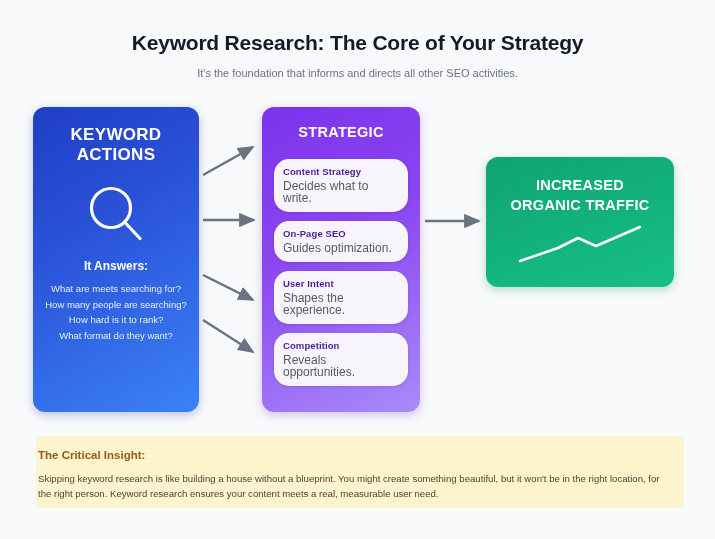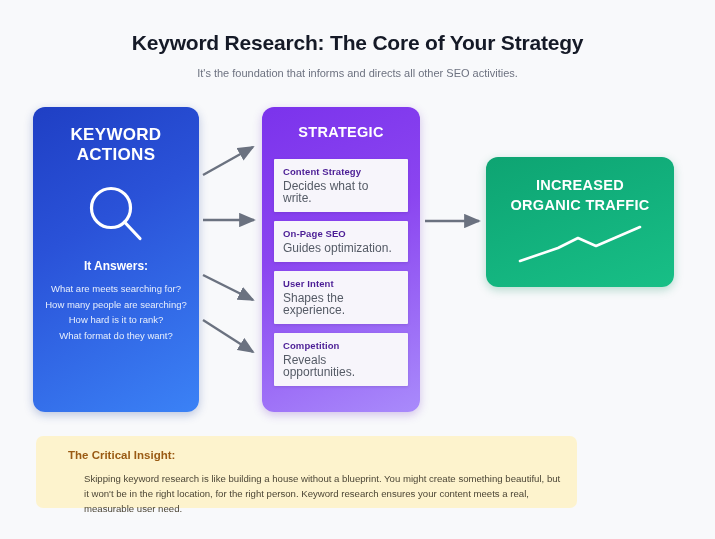--- a/index.html
+++ b/index.html
@@ -124,21 +124,21 @@
     margin: 0;
   }
   .action-cards {
     margin-top: 17px;
     display: flex;
     flex-direction: column;
     gap: 9px;
   }
   .action-card {
     background: #f7f5fb;
-    border-radius: 1px;
+    border-radius: 15px;
     padding: 7px 9px 8px 9px;
     text-align: left;
     box-shadow: 0 1px 3px rgba(60, 20, 120, 0.18);
   }
   .action-card .card-title {
     color: #4b1d95;
     font-size: 9.5px;
     font-weight: bold;
     line-height: 12px;
     letter-spacing: 0.1px;
@@ -183,39 +183,39 @@
     width: 715px;
     height: 539px;
     pointer-events: none;
   }
 
   
   .insight {
     position: absolute;
     left: 36px;
     top: 436px;
-    width: 541px;
+    width: 648px;
     height: 72px;
     background: #fdf3cd;
     border-radius: 7px;
     box-sizing: border-box;
-    padding: 12px 16px 0 32px;
+    padding: 12px 16px 0 2px;
   }
   .insight-title {
     color: #9a5b14;
     font-size: 11.5px;
     font-weight: bold;
     line-height: 15px;
     margin: 0;
   }
   .insight-body {
     color: #4c4636;
     font-size: 9.6px;
     line-height: 15px;
-    margin: 8px 0 0 16px;
+    margin: 8px 0 0 0;
   }
 </style>
 </head>
 <body>
 
 <div class="page">
 
   <div class="header">
     <h1 class="title">Keyword Research: The Core of Your Strategy</h1>
     <p class="subtitle">It's the foundation that informs and directs all other SEO activities.</p>

